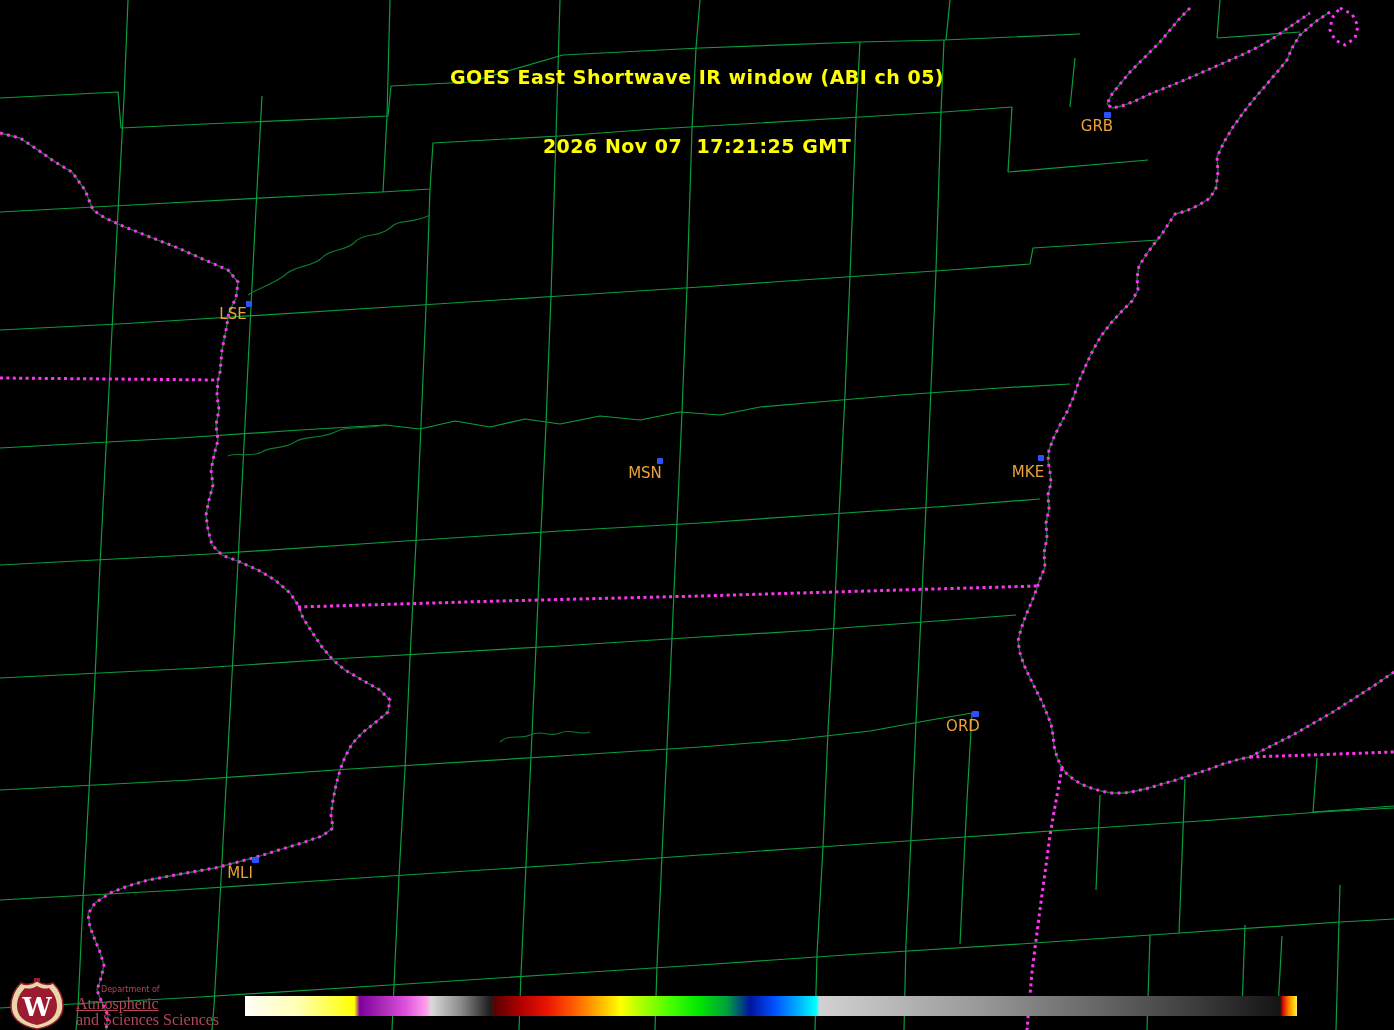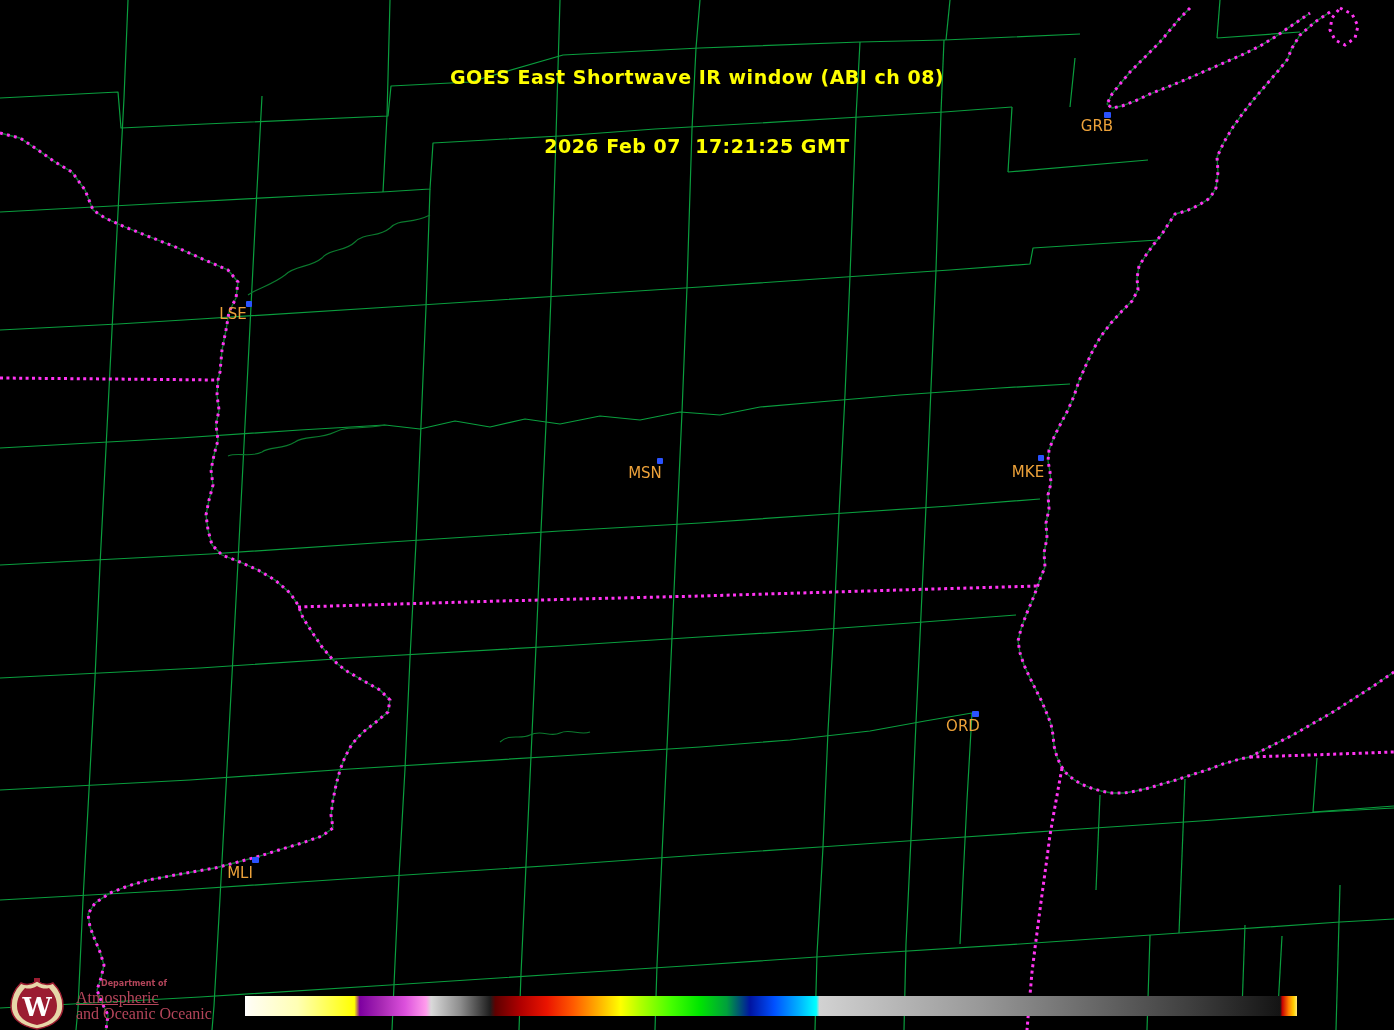--- a/index.html
+++ b/index.html
@@ -17,21 +17,21 @@
   .station-dot{fill:var(--dot-blue);}
 
   #title{position:absolute;left:0;top:20px;width:100%;text-align:center;
          color:var(--title-yellow);font-weight:bold;font-size:19px;line-height:23px;
          letter-spacing:0.5px;pointer-events:none;white-space:pre;}
 
   #colorbar{position:absolute;left:245px;top:996px;width:1052px;height:20px;}
 
   #logo{position:absolute;left:8px;top:978px;display:flex;align-items:flex-start;}
   #logo-text{margin-left:10px;color:var(--logo-red);}
-  #logo-dept{font-size:8px;font-weight:bold;margin-top:1px;padding-left:25px;}
+  #logo-dept{font-size:8px;font-weight:normal;margin-top:7px;padding-left:25px;}
   #logo-l1{font-family:"Liberation Serif","DejaVu Serif",serif;font-size:16px;line-height:16px;margin-top:2px;text-decoration:underline;}
   #logo-l2{font-family:"Liberation Serif","DejaVu Serif",serif;font-size:16px;line-height:16px;}
 </style>
 </head>
 <body>
 
 <div id="frame">
 
   <svg id="map" width="1394" height="1030" viewBox="0 0 1394 1030">
 
@@ -113,33 +113,33 @@
         <text class="station-label" x="963" y="731">ORD</text>
       </g>
       <g>
         <rect class="station-dot" x="252" y="857" width="7" height="6" rx="1"></rect>
         <text class="station-label" x="240" y="878">MLI</text>
       </g>
     </g>
   </svg>
 
   <div id="title">
-    <div>GOES East Shortwave IR window (ABI ch 08)</div>
-    <div>2026 Feb 07  17:21:25 GMT</div>
+    <div>GOES East Shortwave IR window (ABI ch 05)</div>
+    <div>2026 Nov 07  17:21:25 GMT</div>
   </div>
 
   <div id="colorbar" style="background: linear-gradient(to right, rgb(255, 255, 255) 0%, rgb(255, 253, 240) 0.6%, rgb(255, 255, 180) 5%, rgb(255, 255, 0) 10.4%, rgb(125, 0, 160) 10.9%, rgb(168, 41, 180) 13%, rgb(220, 80, 220) 15.2%, rgb(255, 155, 236) 17.2%, rgb(217, 217, 217) 17.7%, rgb(140, 140, 140) 20.5%, rgb(30, 30, 30) 23.3%, rgb(95, 0, 0) 23.8%, rgb(176, 0, 0) 26.2%, rgb(234, 20, 0) 28.7%, rgb(255, 90, 0) 31.2%, rgb(255, 180, 0) 33.7%, rgb(255, 255, 0) 35.7%, rgb(180, 255, 0) 37.5%, rgb(70, 255, 0) 40.5%, rgb(0, 230, 0) 43.2%, rgb(0, 160, 60) 45.8%, rgb(0, 20, 160) 48%, rgb(0, 80, 255) 50.3%, rgb(0, 180, 255) 52.7%, rgb(0, 255, 255) 54.3%, rgb(210, 210, 210) 54.6%, rgb(152, 152, 152) 70%, rgb(62, 62, 62) 90%, rgb(20, 20, 20) 98.4%, rgb(200, 0, 0) 98.6%, rgb(255, 125, 0) 99.2%, rgb(255, 210, 0) 99.7%, rgb(255, 232, 125) 100%);"></div>
 
   <div id="logo">
     <svg width="58" height="52" viewBox="0 0 58 52">
       <rect x="26" y="0" width="6" height="7" fill="var(--crest-red)"></rect>
       <path d="M29,3 C35,7 41,7 45,5 C51,11 55,19 55,28 C55,39 47,48 29,51 C11,48 3,39 3,28 C3,19 7,11 13,5 C17,7 23,7 29,3 Z" fill="var(--crest-cream)" stroke="var(--crest-red)" stroke-width="1.5"></path>
       <path d="M29,8 C34,11 38,11 41,10 C46,15 49,21 49,28 C49,37 43,44 29,47 C15,44 9,37 9,28 C9,21 12,15 17,10 C20,11 24,11 29,8 Z" fill="var(--crest-red)"></path>
       <text x="29" y="38" text-anchor="middle" fill="#ffffff" style="font-family:'DejaVu Serif','Liberation Serif',serif;font-size:26px;font-weight:bold;">W</text>
     </svg>
     <div id="logo-text">
       <div id="logo-dept">Department of</div>
       <div id="logo-l1">Atmospheric</div>
-      <div id="logo-l2">and Oceanic Oceanic</div>
+      <div id="logo-l2">and Sciences Sciences</div>
     </div>
   </div>
 
 </div>
 
 </body></html>

